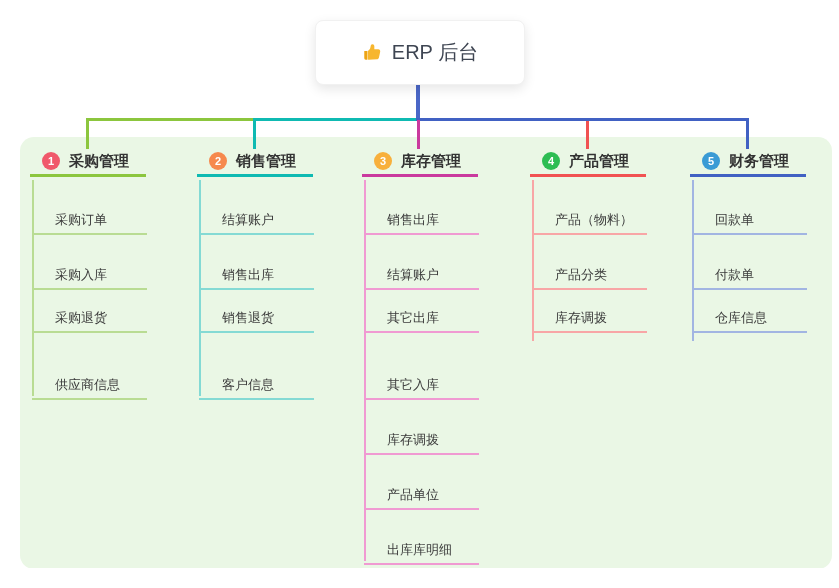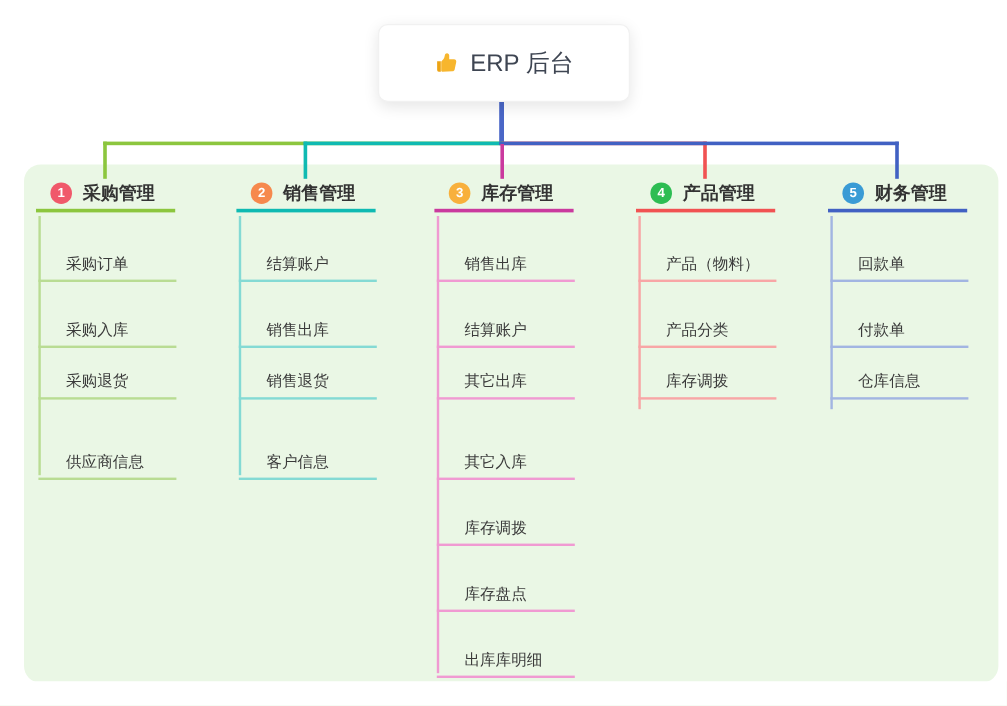--- a/index.html
+++ b/index.html
@@ -93,21 +93,21 @@
     <div class="b-header">
       <span class="badge">3</span>
       <span>库存管理</span>
     </div>
     <div class="trunk" style="height:381px;"></div>
     <div class="child c0">销售出库</div>
     <div class="child c1">结算账户</div>
     <div class="child c2">其它出库</div>
     <div class="child c3">其它入库</div>
     <div class="child c4">库存调拨</div>
-    <div class="child c5">库存盘点</div>
+    <div class="child c5">产品单位</div>
     <div class="child c6">出库库明细</div>
   </div>
 
   <div class="branch" style="left: 530px; --line: #f15252; --soft: #f8a6a6; --badge: #2dbd53;">
     <div class="b-header">
       <span class="badge">4</span>
       <span>产品管理</span>
     </div>
     <div class="trunk" style="height:161px;"></div>
     <div class="child c0">产品（物料）</div>

